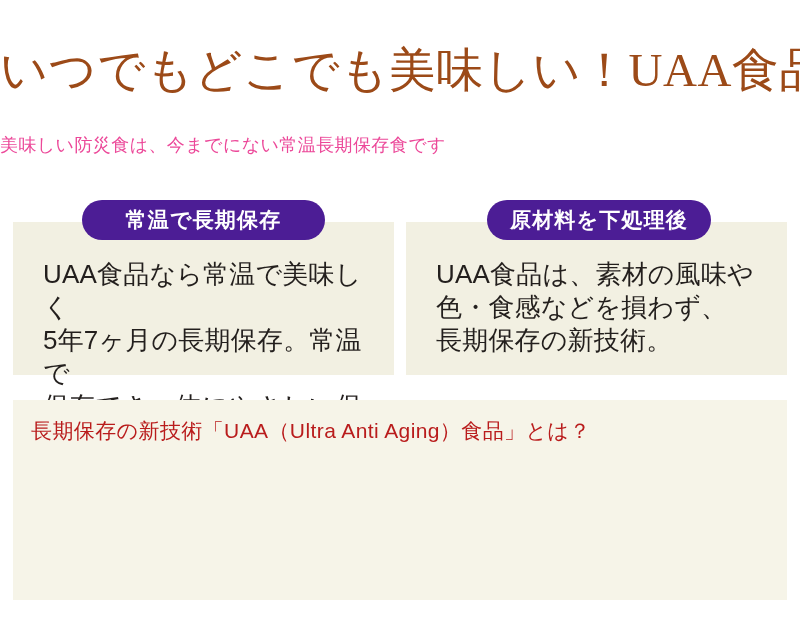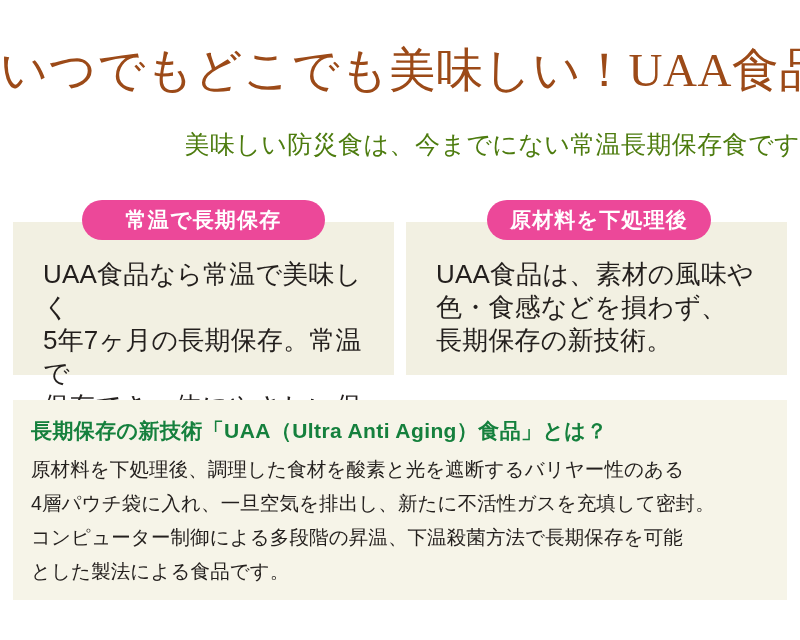--- a/index.html
+++ b/index.html
@@ -29,26 +29,26 @@
     letter-spacing: 0.5px;
     color: #9c4a18;
     white-space: nowrap;
   }
 
   .sub-title {
     position: absolute;
     left: 0;
     top: 126px;
     width: 800px;
-    text-align: right;
+    text-align: left;
     font-family: "Liberation Serif", "DejaVu Serif", serif;
-    font-size: 25px;
+    font-size: 18px;
     line-height: 38px;
     letter-spacing: 0.4px;
-    color: #4d7c0f;
+    color: #ec4899;
     white-space: nowrap;
   }
 
   
   .panels {
     position: absolute;
     left: 13px;
     top: 222px;
     width: 774px;
     height: 153px;
@@ -71,21 +71,21 @@
     letter-spacing: 0.2px;
     white-space: pre-line;
   }
 
   
   .badge {
     position: absolute;
     top: 200px;
     height: 40px;
     border-radius: 20px;
-    background: #ec4899;
+    background: #4c1d95;
     color: #ffffff;
     font-size: 21px;
     font-weight: bold;
     letter-spacing: 1.2px;
     display: flex;
     align-items: center;
     justify-content: center;
     box-sizing: border-box;
     white-space: nowrap;
   }
@@ -99,22 +99,22 @@
     top: 400px;
     width: 774px;
     height: 200px;
     background: #f6f4e8;
   }
   .info-heading {
     position: absolute;
     left: 18px;
     top: 17px;
     font-size: 21px;
-    font-weight: bold;
-    color: #15803d;
+    font-weight: normal;
+    color: #b91c1c;
     letter-spacing: 0.4px;
     white-space: nowrap;
   }
   .info-body {
     position: absolute;
     left: 18px;
     top: 52px;
     right: 16px;
     font-size: 19.5px;
     line-height: 34px;
@@ -145,17 +145,13 @@
   </div>
 
 </div>
 
 <div class="badge badge-left">常温で長期保存</div>
 
 <div class="badge badge-right">原材料を下処理後</div>
 
 <div class="info-panel">
   <div class="info-heading">長期保存の新技術「UAA（Ultra Anti Aging）食品」とは？</div>
-  <div class="info-body">原材料を下処理後、調理した食材を酸素と光を遮断するバリヤー性のある
-4層パウチ袋に入れ、一旦空気を排出し、新たに不活性ガスを充填して密封。
-コンピューター制御による多段階の昇温、下温殺菌方法で長期保存を可能
-とした製法による食品です。</div>
 </div>
 
 </body></html>

